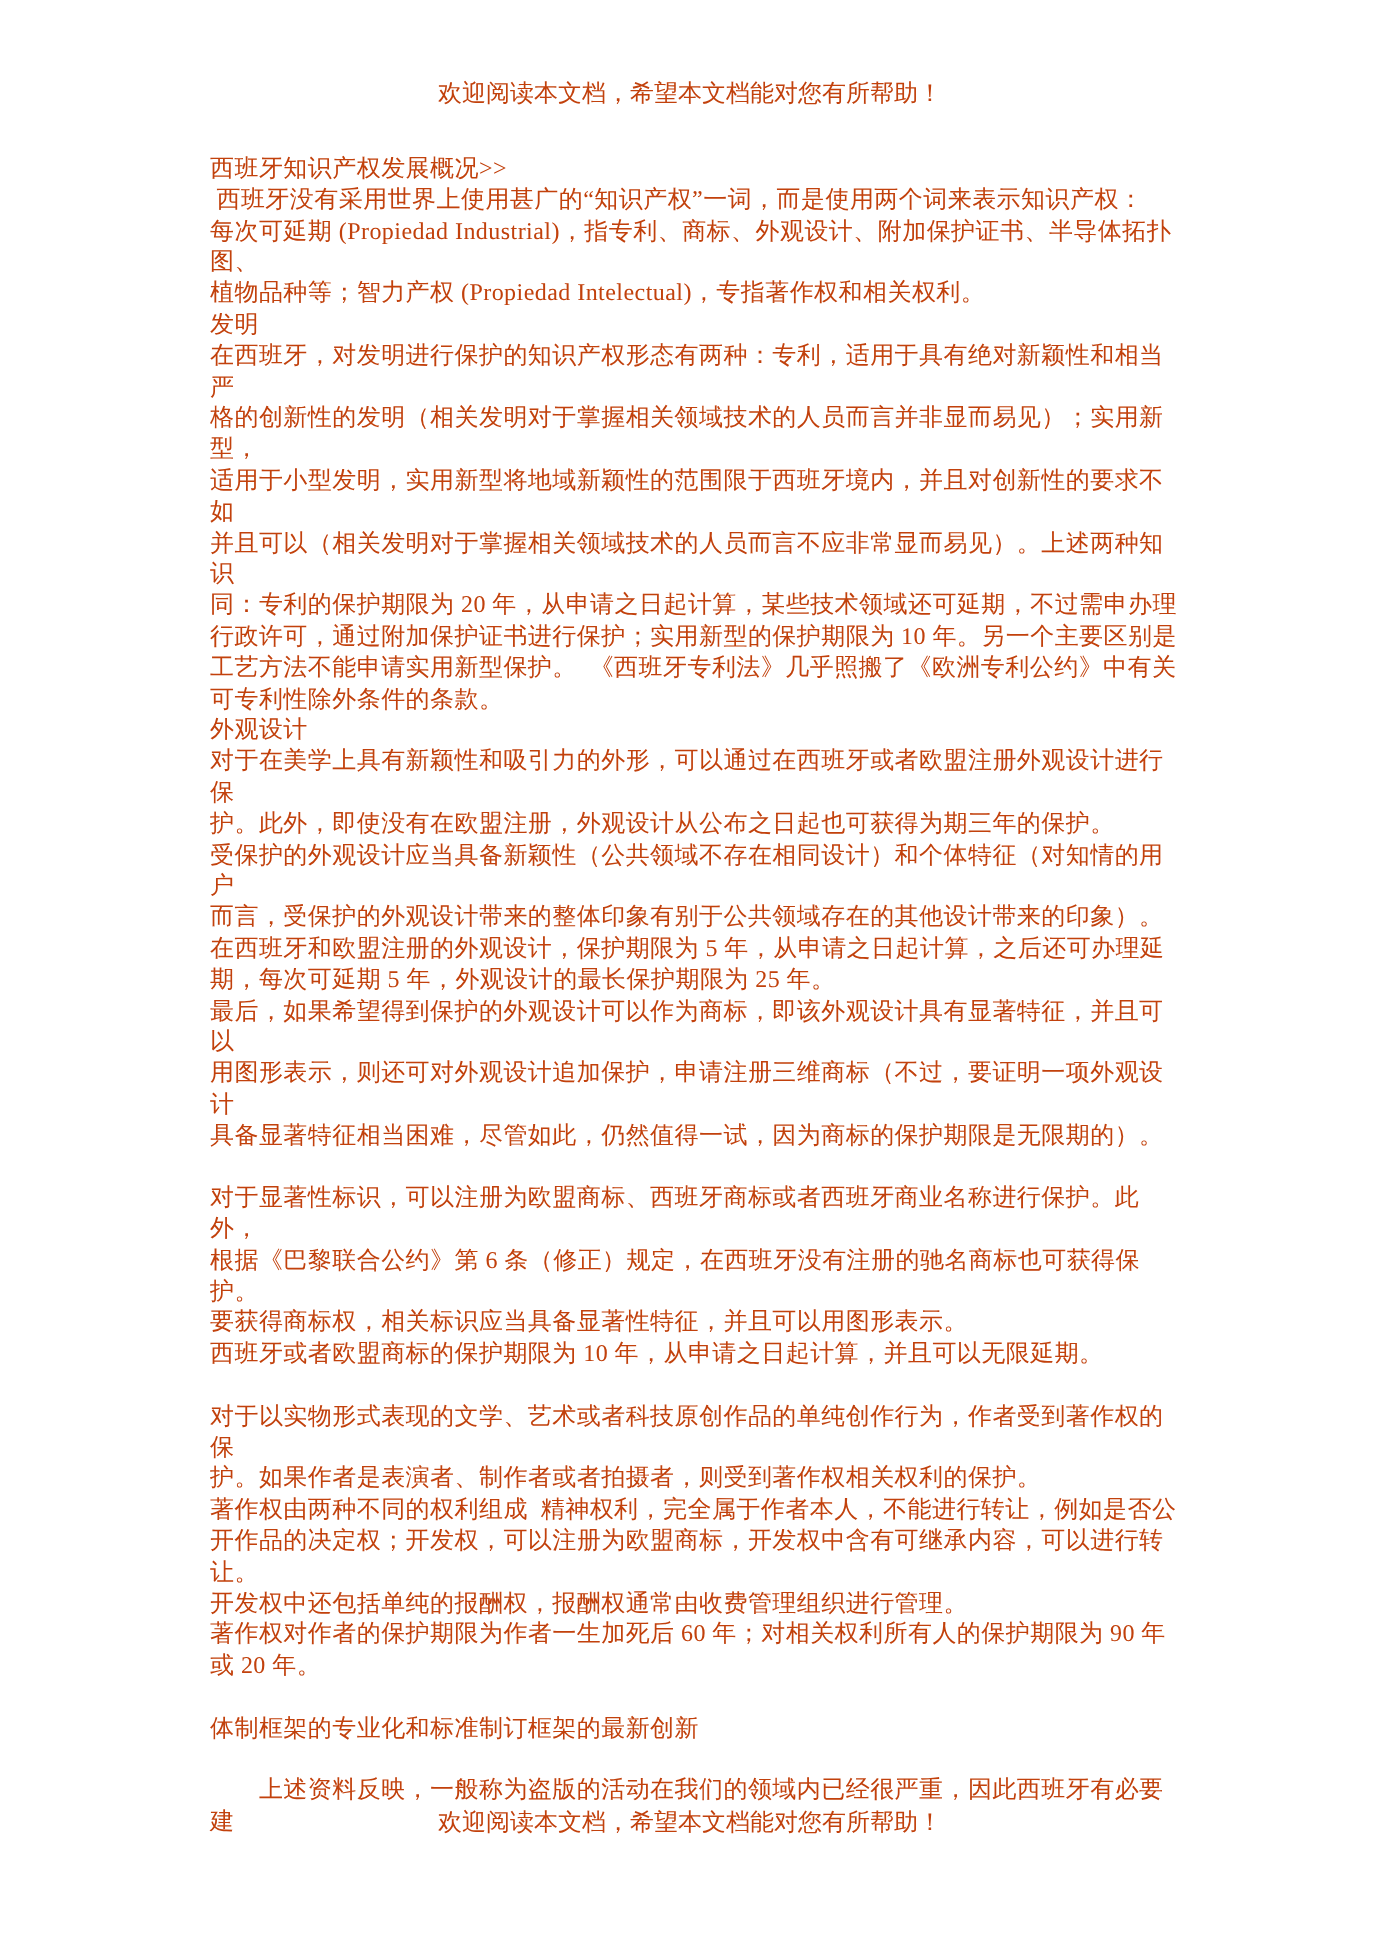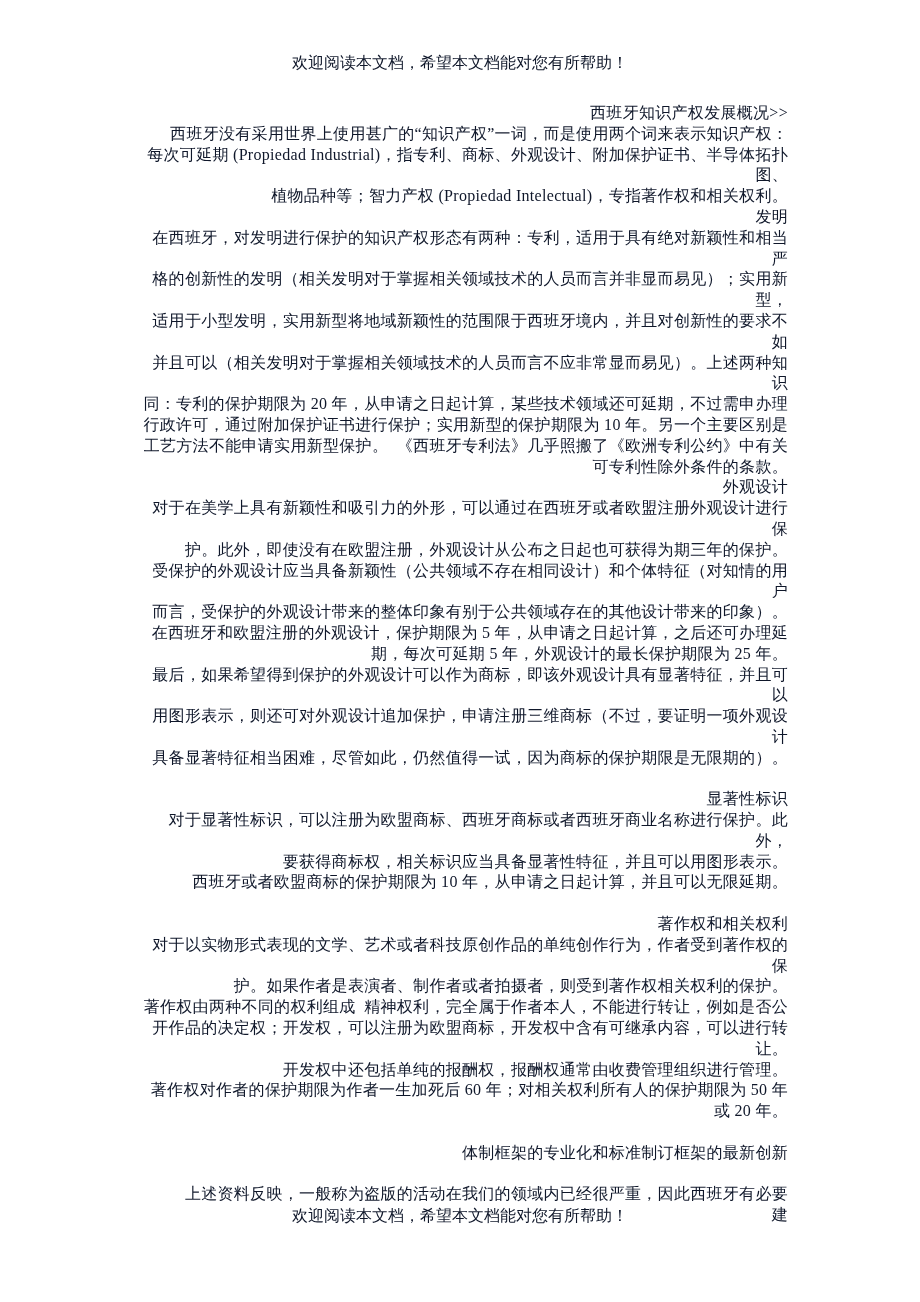--- a/index.html
+++ b/index.html
@@ -5,21 +5,21 @@
   html, body {
     margin: 0;
     padding: 0;
     background: #ffffff;
   }
   .page {
     position: relative;
     width: 920px;
     height: 1302px;
     background: #ffffff;
-    color: #0f172a;
+    color: #c2410c;
     font-family: "Liberation Serif", "DejaVu Serif", serif;
     overflow: hidden;
   }
   .doc-header {
     position: absolute;
     top: 52px;
     left: 0;
     width: 100%;
     text-align: center;
     font-size: 16px;
@@ -39,21 +39,20 @@
     top: 103px;
     left: 140px;
     width: 648px;
     font-size: 16px;
   }
   .line {
     white-space: pre-wrap;
     line-height: 20.8px;
     min-height: 20.8px;
     letter-spacing: 0.3px;
-    text-align: right;
   }
 </style>
 </head>
 <body>
 
 <div class="page">
   <div class="doc-header">欢迎阅读本文档，希望本文档能对您有所帮助！</div>
 
   <div class="doc-body" id="doc-body">
       <div class="line">西班牙知识产权发展概况&gt;&gt;</div>
@@ -73,32 +72,31 @@
       <div class="line">对于在美学上具有新颖性和吸引力的外形，可以通过在西班牙或者欧盟注册外观设计进行保</div>
       <div class="line">护。此外，即使没有在欧盟注册，外观设计从公布之日起也可获得为期三年的保护。</div>
       <div class="line">受保护的外观设计应当具备新颖性（公共领域不存在相同设计）和个体特征（对知情的用户</div>
       <div class="line">而言，受保护的外观设计带来的整体印象有别于公共领域存在的其他设计带来的印象）。</div>
       <div class="line">在西班牙和欧盟注册的外观设计，保护期限为 5 年，从申请之日起计算，之后还可办理延</div>
       <div class="line">期，每次可延期 5 年，外观设计的最长保护期限为 25 年。</div>
       <div class="line">最后，如果希望得到保护的外观设计可以作为商标，即该外观设计具有显著特征，并且可以</div>
       <div class="line">用图形表示，则还可对外观设计追加保护，申请注册三维商标（不过，要证明一项外观设计</div>
       <div class="line">具备显著特征相当困难，尽管如此，仍然值得一试，因为商标的保护期限是无限期的）。</div>
       <div class="line">&nbsp;</div>
-      <div class="line">显著性标识</div>
       <div class="line">对于显著性标识，可以注册为欧盟商标、西班牙商标或者西班牙商业名称进行保护。此外，</div>
+      <div class="line">根据《巴黎联合公约》第 6 条（修正）规定，在西班牙没有注册的驰名商标也可获得保护。</div>
       <div class="line">要获得商标权，相关标识应当具备显著性特征，并且可以用图形表示。</div>
       <div class="line">西班牙或者欧盟商标的保护期限为 10 年，从申请之日起计算，并且可以无限延期。</div>
       <div class="line">&nbsp;</div>
-      <div class="line">著作权和相关权利</div>
       <div class="line">对于以实物形式表现的文学、艺术或者科技原创作品的单纯创作行为，作者受到著作权的保</div>
       <div class="line">护。如果作者是表演者、制作者或者拍摄者，则受到著作权相关权利的保护。</div>
       <div class="line">著作权由两种不同的权利组成  精神权利，完全属于作者本人，不能进行转让，例如是否公</div>
       <div class="line">开作品的决定权；开发权，可以注册为欧盟商标，开发权中含有可继承内容，可以进行转让。</div>
       <div class="line">开发权中还包括单纯的报酬权，报酬权通常由收费管理组织进行管理。</div>
-      <div class="line">著作权对作者的保护期限为作者一生加死后 60 年；对相关权利所有人的保护期限为 50 年</div>
+      <div class="line">著作权对作者的保护期限为作者一生加死后 60 年；对相关权利所有人的保护期限为 90 年</div>
       <div class="line">或 20 年。</div>
       <div class="line">&nbsp;</div>
       <div class="line">体制框架的专业化和标准制订框架的最新创新</div>
       <div class="line">&nbsp;</div>
       <div class="line">　　上述资料反映，一般称为盗版的活动在我们的领域内已经很严重，因此西班牙有必要建</div>
     </div>
 
   <div class="doc-footer">欢迎阅读本文档，希望本文档能对您有所帮助！</div>
 </div>
 

